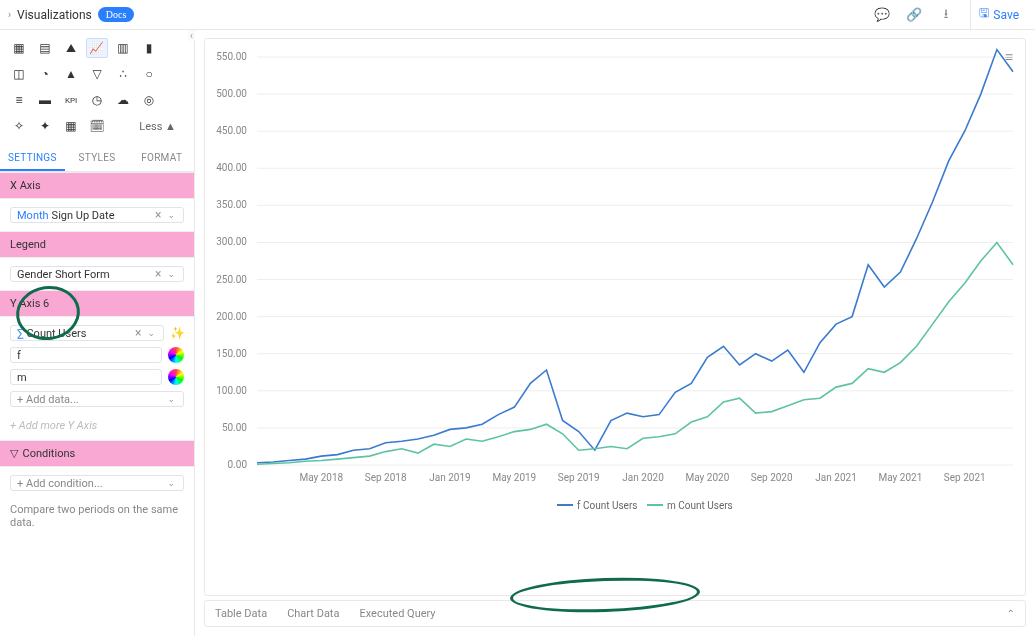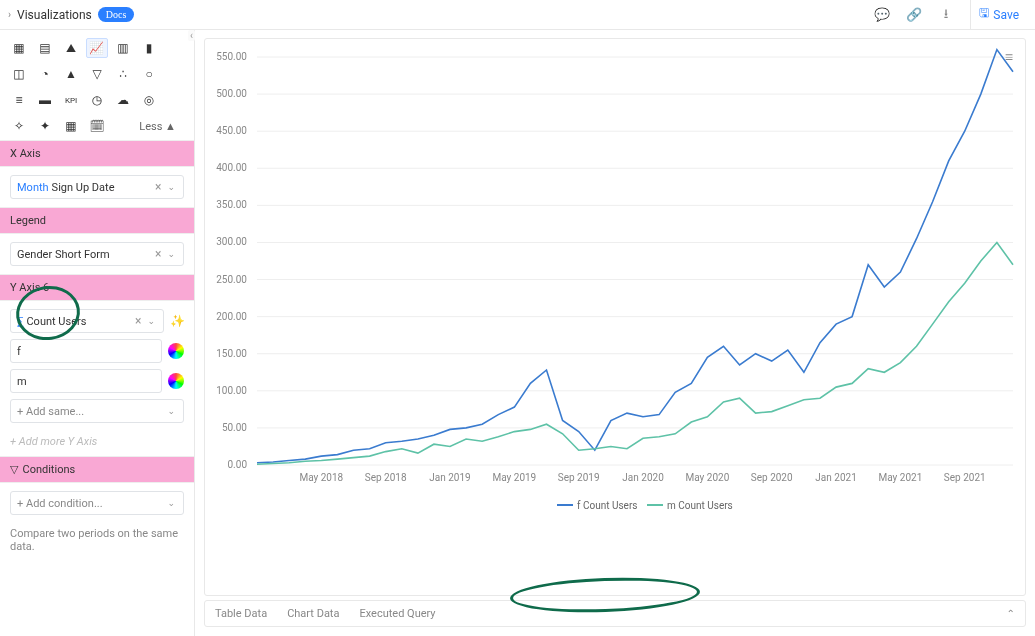--- a/index.html
+++ b/index.html
@@ -24,21 +24,21 @@
 .iconcell.sel { background: #eef4ff; border: 1px solid #c9ddff; }
 .lessrow { text-align: right; padding-right: 10px; font-size: 11px; color: #666; }
 
 .tabs { display: flex; border-bottom: 1px solid #e8e8e8; margin-top: 6px; }
 .tab { flex: 1; text-align: center; padding: 6px 0; font-size: 10px; color: #888; cursor: pointer; letter-spacing: .3px; }
 .tab.active { color: #2a7fff; border-bottom: 2px solid #2a7fff; }
 
 .section-h { background: #f9a8d4; border-top:1px solid #eee; border-bottom: 1px solid #eee; padding: 6px 10px; font-size: 11px; color: #333; }
 .section-body { padding: 8px 10px; display: flex; flex-direction: column; gap: 6px; }
 
-.field { display:flex; align-items:center; border:1px solid #e0e3e7; border-radius:3px; height:24px; padding:0 6px; background:#fff; font-size:11px; }
+.field { display:flex; align-items:center; border:1px solid #e0e3e7; border-radius:3px; height:16px; padding:0 6px; background:#fff; font-size:11px; }
 .field .pre { color:#2a7fff; margin-right:3px; }
 .field .txt { flex:1; color:#333; }
 .field .rm { color:#999; font-size:12px; cursor:pointer; padding:0 4px; }
 .field .dd { color:#999; font-size:9px; cursor:pointer; padding:0 2px; }
 
 .yrow { display:flex; align-items:center; gap:6px; }
 .yrow .field { flex:1; }
 .colorcircle { width:16px; height:16px; border-radius:50%; background: conic-gradient(#f44,#ff0,#0f0,#0ff,#00f,#f0f,#f44); cursor:pointer; flex-shrink:0; }
 .wand { width:14px; font-size:12px; color:#888; cursor:pointer; text-align:center; }
 
@@ -111,20 +111,25 @@
     </div>
     <div class="iconrow">
       <span class="iconcell">✧</span>
       <span class="iconcell">✦</span>
       <span class="iconcell">▦</span>
       <span class="iconcell">🗓</span>
       <span class="iconcell lessrow" style="width:auto;flex:1;justify-content:flex-end">Less ▲</span>
     </div>
   </div>
 
+  <div class="tabs">
+    <div class="tab active">SETTINGS</div>
+    <div class="tab">STYLES</div>
+    <div class="tab">FORMAT</div>
+  </div>
 
   <div class="section-h">X Axis</div>
   <div class="section-body">
     <div class="field">
       <span class="pre">Month</span>
       <span class="txt">Sign Up Date</span>
       <span class="rm">×</span>
       <span class="dd">⌄</span>
     </div>
   </div>
@@ -155,21 +160,21 @@
       </div>
       <span class="colorcircle"></span>
     </div>
     <div class="yrow">
       <div class="field">
         <span class="txt">m</span>
       </div>
       <span class="colorcircle"></span>
     </div>
     <div class="field">
-      <span class="txt" style="color:#888">+ Add same...</span>
+      <span class="txt" style="color:#888">+ Add data...</span>
       <span class="dd">⌄</span>
     </div>
   </div>
   <div class="addmore-link">+ Add more Y Axis</div>
 
   <div class="section-h">
     <span style="margin-right:4px">▽</span><span>Conditions</span>
   </div>
   <div class="section-body">
     <div class="field">

